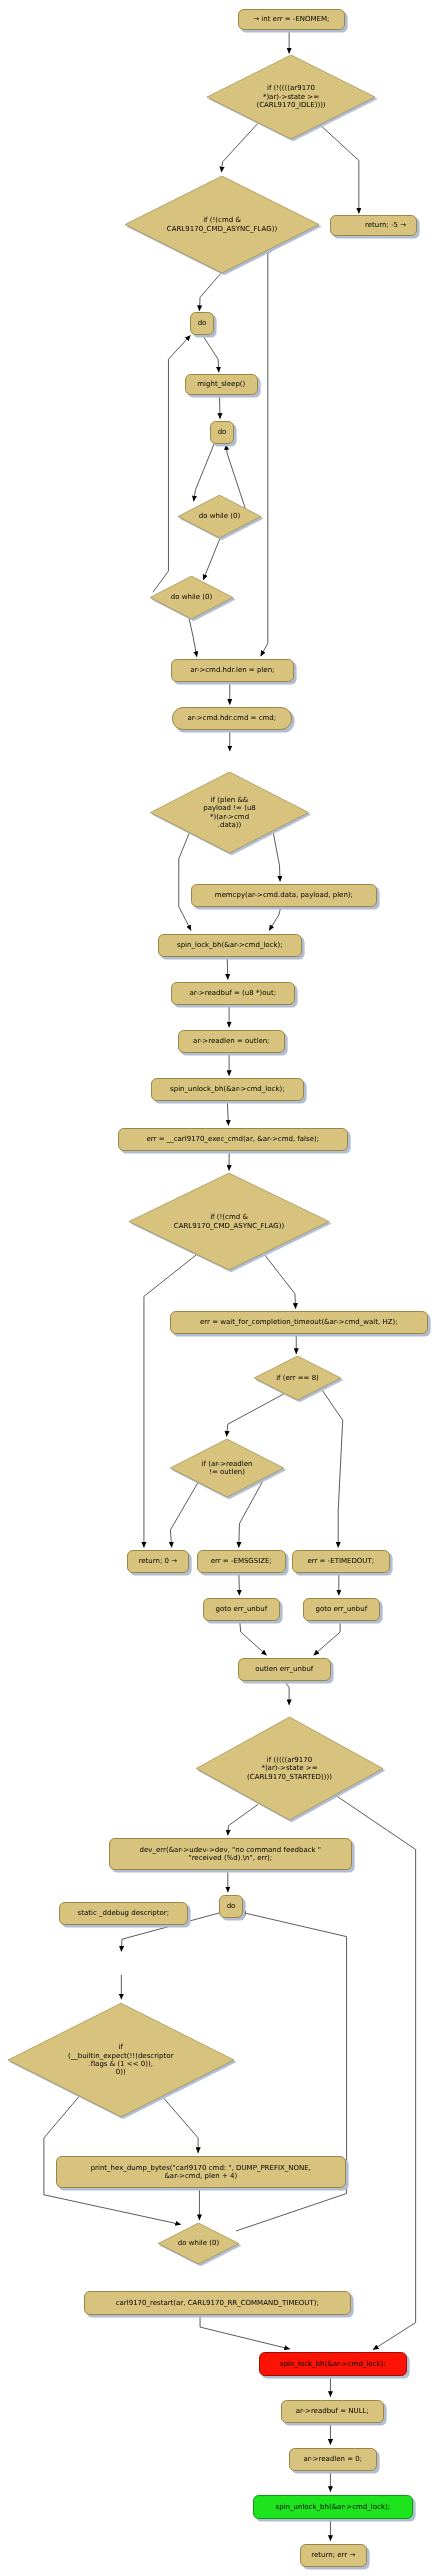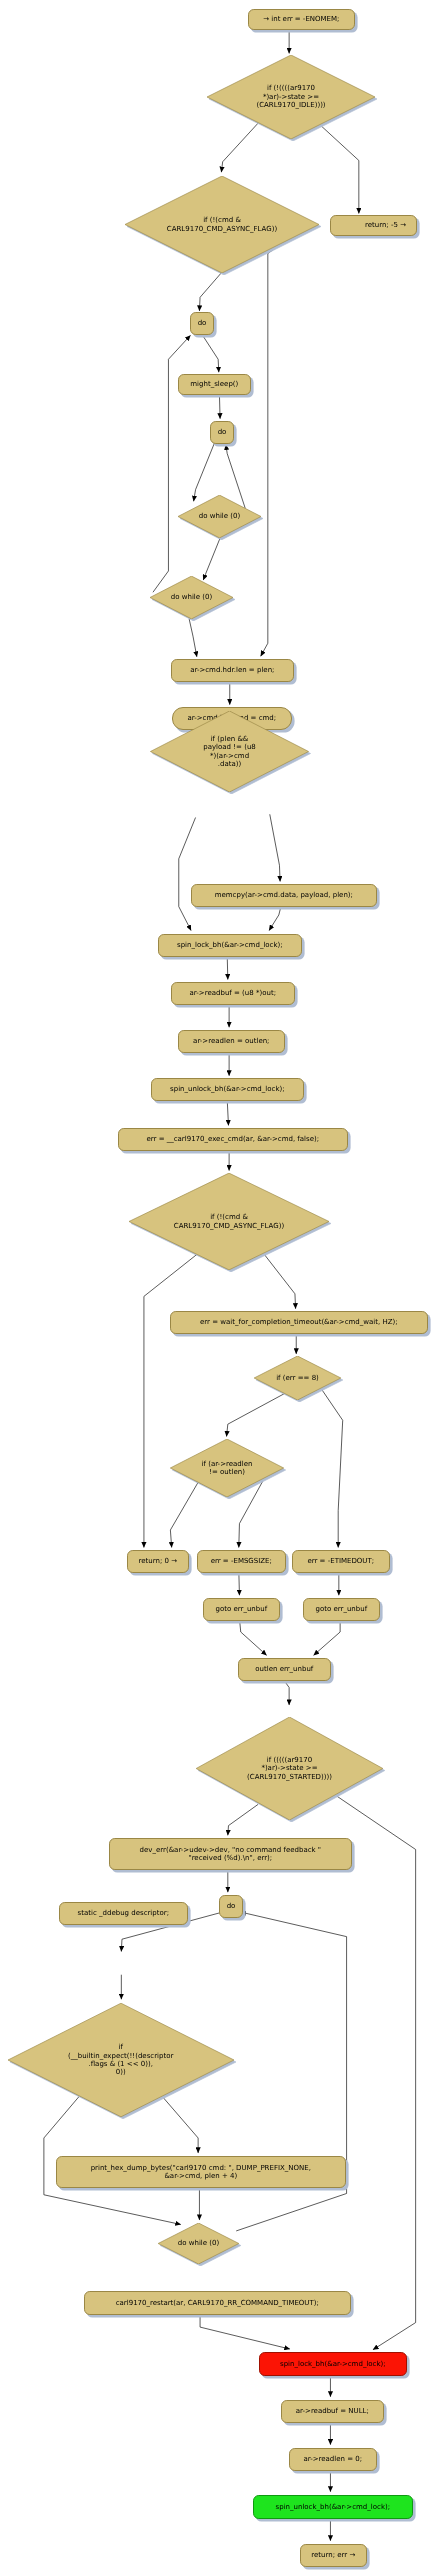--- a/index.html
+++ b/index.html
@@ -71,43 +71,43 @@
         <path d="M309,3385 L309,3439" marker-end="url(#arr)"></path>
         <path d="M366,3456 L537,3398 L537,3000 L373,2962" marker-end="url(#arr)"></path>
         <path d="M310,3583 L310,3605 L449,3639" marker-end="url(#arr)"></path>
         <path d="M512,3677 L512,3713" marker-end="url(#arr)"></path>
         <path d="M512,3750 L512,3787" marker-end="url(#arr)"></path>
         <path d="M512,3824 L512,3860" marker-end="url(#arr)"></path>
         <path d="M512,3899 L512,3936" marker-end="url(#arr)"></path>
       </g>
   </svg>
   <div id="nodes">
-      <div class="node box" style="left: 248px; top: 9px; width: 102px; height: 19.4px;">→ int err = -ENOMEM;</div>
+      <div class="node box" style="left: 238px; top: 9px; width: 102px; height: 19.4px;">→ int err = -ENOMEM;</div>
       <div class="node diamond" style="left: 207px; top: 55px; width: 168px; height: 84px;"><svg width="168" height="84" viewBox="0 0 260 130">
           <polygon points="130,0 260,65 130,130 0,65" fill="#d7c37e" stroke="#9a8745"></polygon>
         </svg><span class="lbl">if (!((((ar9170
 *)ar)-&gt;state &gt;=
 (CARL9170_IDLE))))</span></div>
       <div class="node diamond" style="left: 125px; top: 176px; width: 194px; height: 97px;"><svg width="194" height="97" viewBox="0 0 300 150">
           <polygon points="150,0 300,75 150,150 0,75" fill="#d7c37e" stroke="#9a8745"></polygon>
         </svg><span class="lbl">if (!(cmd &amp;
 CARL9170_CMD_ASYNC_FLAG))</span></div>
       <div class="node box" style="left: 330px; top: 215px; width: 59px; height: 19.4px; padding-left: 25px;">return; -5 →</div>
       <div class="node box" style="left: 190px; top: 312px; width: 19.4px; height: 20.7px;">do</div>
-      <div class="node box" style="left: 178px; top: 374px; width: 68px; height: 19.4px;">might_sleep()</div>
+      <div class="node box" style="left: 185px; top: 374px; width: 68px; height: 19.4px;">might_sleep()</div>
       <div class="node box" style="left: 210px; top: 421px; width: 19.4px; height: 20.7px;">do</div>
       <div class="node diamond" style="left: 178px; top: 495px; width: 83px; height: 43px;"><svg width="83" height="43" viewBox="0 0 128 66">
           <polygon points="64,0 128,33 64,66 0,33" fill="#d7c37e" stroke="#9a8745"></polygon>
         </svg><span class="lbl">do while (0)</span></div>
       <div class="node diamond" style="left: 150px; top: 576px; width: 83px; height: 43px;"><svg width="83" height="43" viewBox="0 0 128 66">
           <polygon points="64,0 128,33 64,66 0,33" fill="#d7c37e" stroke="#9a8745"></polygon>
         </svg><span class="lbl">do while (0)</span></div>
       <div class="node box" style="left: 171px; top: 659px; width: 118px; height: 20.7px;">ar-&gt;cmd.hdr.len = plen;</div>
       <div class="node box" style="left: 172px; top: 707px; width: 115px; height: 20.7px; border-radius: 11px;">ar-&gt;cmd.hdr.cmd = cmd;</div>
-      <div class="node diamond" style="left: 150px; top: 711px; width: 159px; height: 81px;"><svg width="159" height="81" viewBox="0 0 246 126">
+      <div class="node diamond" style="left: 150px; top: 772px; width: 159px; height: 81px;"><svg width="159" height="81" viewBox="0 0 246 126">
           <polygon points="123,0 246,63 123,126 0,63" fill="#d7c37e" stroke="#9a8745"></polygon>
         </svg><span class="lbl">if (plen &amp;&amp;
 payload != (u8
 *)(ar-&gt;cmd
 .data))</span></div>
       <div class="node box" style="left: 191px; top: 884px; width: 181px; height: 20.7px;">memcpy(ar-&gt;cmd.data, payload, plen);</div>
       <div class="node box" style="left: 158px; top: 934px; width: 139px; height: 20.7px;">spin_lock_bh(&amp;ar-&gt;cmd_lock);</div>
       <div class="node box" style="left: 171px; top: 982px; width: 119px; height: 20.7px;">ar-&gt;readbuf = (u8 *)out;</div>
       <div class="node box" style="left: 178px; top: 1030px; width: 102px; height: 20.7px;">ar-&gt;readlen = outlen;</div>
       <div class="node box" style="left: 151px; top: 1078px; width: 148px; height: 20.7px;">spin_unlock_bh(&amp;ar-&gt;cmd_lock);</div>

